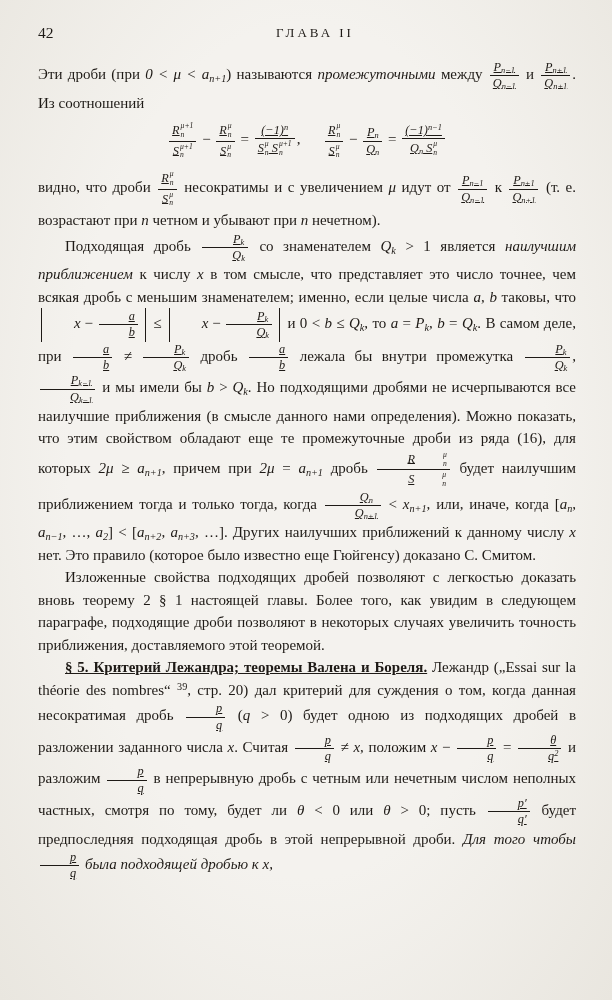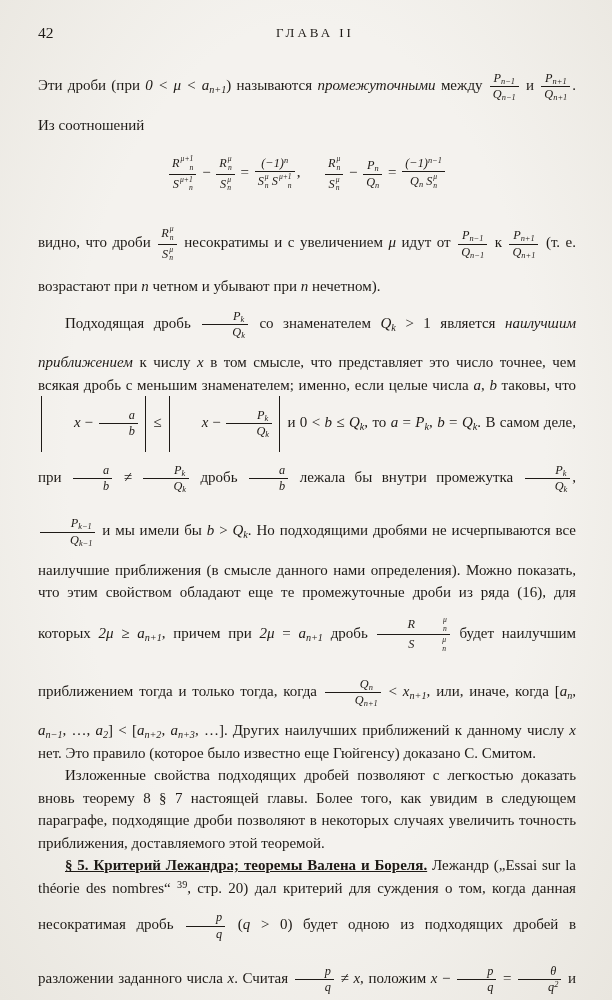--- a/index.html
+++ b/index.html
@@ -30,28 +30,28 @@
   .para.indent { text-indent: 1.8em; }
   .eq { text-align: center; margin: 7px 0 8px; }
   .it { font-style: italic; }
   .bd { font-weight: bold; text-decoration: underline; }
   .sup { font-size: 0.68em; vertical-align: 0.5em; line-height: 0; }
   .sub { font-size: 0.68em; vertical-align: -0.28em; line-height: 0; }
   .frac {
     display: inline-block; vertical-align: middle;
     text-align: center; font-style: italic;
     font-size: 0.82em; line-height: 1.08;
-    padding: 0 1px; margin: 12px 1px;
+    padding: 0 1px; margin: 1px 1px; text-decoration: underline;
   }
   .frac .num { display: block; border-bottom: 1px solid #1e1a16; padding: 0 3px 1px; }
   .frac .den { display: block; padding: 1px 3px 0; }
   .ss {
     display: inline-flex; flex-direction: column;
     vertical-align: middle; font-size: 0.62em;
-    line-height: 1.15; text-align: right; margin-left: 1px;
+    line-height: 1.15; text-align: left; margin-left: 1px;
   }
   .ssup, .ssub { display: block; }
   .abs {
     display: inline-block; vertical-align: middle;
     border-left: 1px solid #1e1a16; border-right: 1px solid #1e1a16;
     padding: 1px 5px; margin: 0 3px;
   }
 </style>
 </head>
 <body>
@@ -98,16 +98,16 @@
               <span class="ssup">μ</span>
               <span class="ssub">n</span>
             </span></span></span> несократимы и с увеличением <span class="it">μ</span> идут от <span class="frac"><span class="num">P<span class="sub">n−1</span></span><span class="den">Q<span class="sub">n−1</span></span></span> к <span class="frac"><span class="num">P<span class="sub">n+1</span></span><span class="den">Q<span class="sub">n+1</span></span></span> (т. е. возрастают при <span class="it">n</span> четном и убывают при <span class="it">n</span> нечетном).</div>
       <div class="para indent">Подходящая дробь <span class="frac"><span class="num">P<span class="sub">k</span></span><span class="den">Q<span class="sub">k</span></span></span> со знаменателем <span class="it">Q<span class="sub">k</span></span> &gt; 1 является <span class="it">наилучшим приближением</span> к числу <span class="it">x</span> в том смысле, что представляет это число точнее, чем всякая дробь с меньшим знаменателем; именно, если целые числа <span class="it">a</span>, <span class="it">b</span> таковы, что <span class="abs"><span class="it">x</span> − <span class="frac"><span class="num">a</span><span class="den">b</span></span></span> ≤ <span class="abs"><span class="it">x</span> − <span class="frac"><span class="num">P<span class="sub">k</span></span><span class="den">Q<span class="sub">k</span></span></span></span> и 0 &lt; <span class="it">b</span> ≤ <span class="it">Q<span class="sub">k</span></span>, то <span class="it">a</span> = <span class="it">P<span class="sub">k</span></span>, <span class="it">b</span> = <span class="it">Q<span class="sub">k</span></span>. В самом деле, при <span class="frac"><span class="num">a</span><span class="den">b</span></span> ≠ <span class="frac"><span class="num">P<span class="sub">k</span></span><span class="den">Q<span class="sub">k</span></span></span> дробь <span class="frac"><span class="num">a</span><span class="den">b</span></span> лежала бы внутри промежутка <span class="frac"><span class="num">P<span class="sub">k</span></span><span class="den">Q<span class="sub">k</span></span></span>, <span class="frac"><span class="num">P<span class="sub">k−1</span></span><span class="den">Q<span class="sub">k−1</span></span></span> и мы имели бы <span class="it">b</span> &gt; <span class="it">Q<span class="sub">k</span></span>. Но подходящими дробями не исчерпываются все наилучшие приближения (в смысле данного нами определения). Можно показать, что этим свойством обладают еще те промежуточные дроби из ряда (16), для которых <span class="it">2μ</span> ≥ <span class="it">a<span class="sub">n+1</span></span>, причем при <span class="it">2μ</span> = <span class="it">a<span class="sub">n+1</span></span> дробь <span class="frac"><span class="num">R<span class="ss">
               <span class="ssup">μ</span>
               <span class="ssub">n</span>
             </span></span><span class="den">S<span class="ss">
               <span class="ssup">μ</span>
               <span class="ssub">n</span>
             </span></span></span> будет наилучшим приближением тогда и только тогда, когда <span class="frac"><span class="num">Q<span class="sub">n</span></span><span class="den">Q<span class="sub">n+1</span></span></span> &lt; <span class="it">x<span class="sub">n+1</span></span>, или, иначе, когда [<span class="it">a<span class="sub">n</span></span>, <span class="it">a<span class="sub">n−1</span></span>, …, <span class="it">a<span class="sub">2</span></span>] &lt; [<span class="it">a<span class="sub">n+2</span></span>, <span class="it">a<span class="sub">n+3</span></span>, …]. Других наилучших приближений к данному числу <span class="it">x</span> нет. Это правило (которое было известно еще Гюйгенсу) доказано С. Смитом.</div>
-      <div class="para indent">Изложенные свойства подходящих дробей позволяют с легкостью доказать вновь теорему 8 § 7 настоящей главы. Более того, как увидим в следующем параграфе, подходящие дроби позволяют в некоторых случаях увеличить точность приближения, доставляемого этой теоремой.</div>
+      <div class="para indent">Изложенные свойства подходящих дробей позволяют с легкостью доказать вновь теорему 2 § 1 настоящей главы. Более того, как увидим в следующем параграфе, подходящие дроби позволяют в некоторых случаях увеличить точность приближения, доставляемого этой теоремой.</div>
       <div class="para indent"><span class="bd">§ 5. Критерий Лежандра; теоремы Валена и Бореля.</span> Лежандр („Essai sur la théorie des nombres“ <span class="sup">39</span>, стр. 20) дал критерий для суждения о том, когда данная несократимая дробь <span class="frac"><span class="num">p</span><span class="den">q</span></span> (<span class="it">q</span> &gt; 0) будет одною из подходящих дробей в разложении заданного числа <span class="it">x</span>. Считая <span class="frac"><span class="num">p</span><span class="den">q</span></span> ≠ <span class="it">x</span>, положим <span class="it">x</span> − <span class="frac"><span class="num">p</span><span class="den">q</span></span> = <span class="frac"><span class="num">θ</span><span class="den">q<span class="sup">2</span></span></span> и разложим <span class="frac"><span class="num">p</span><span class="den">q</span></span> в непрерывную дробь с четным или нечетным числом неполных частных, смотря по тому, будет ли <span class="it">θ</span> &lt; 0 или <span class="it">θ</span> &gt; 0; пусть <span class="frac"><span class="num">p′</span><span class="den">q′</span></span> будет предпоследняя подходящая дробь в этой непрерывной дроби. <span class="it">Для того чтобы <span class="frac"><span class="num">p</span><span class="den">q</span></span> была подходящей дробью к x,</span></div>
     </div>
 </div>
 
 </body></html>

